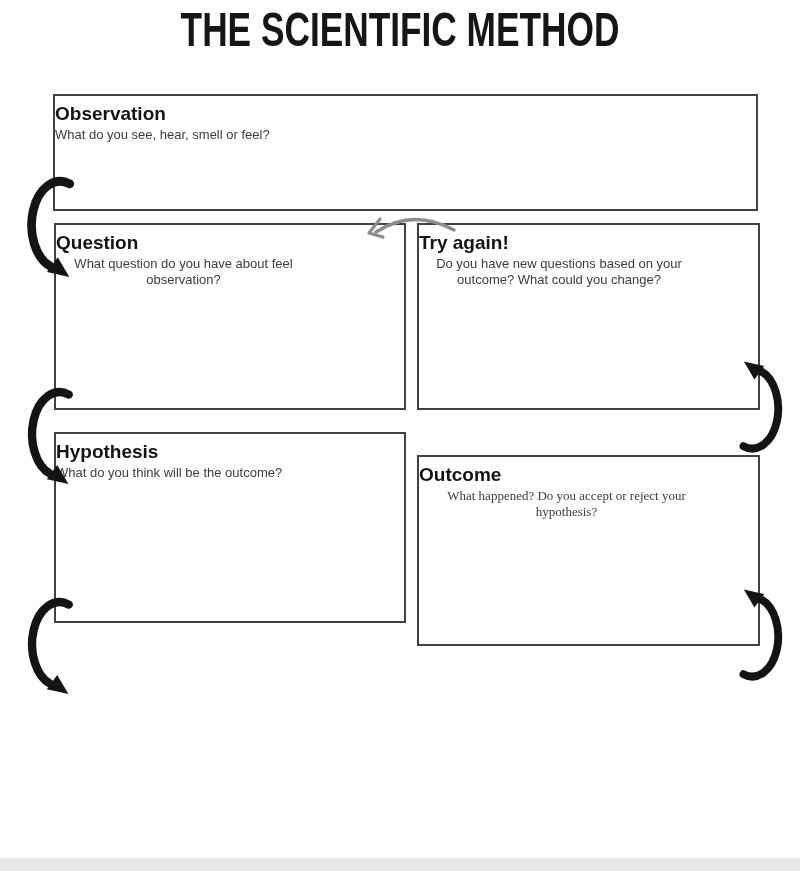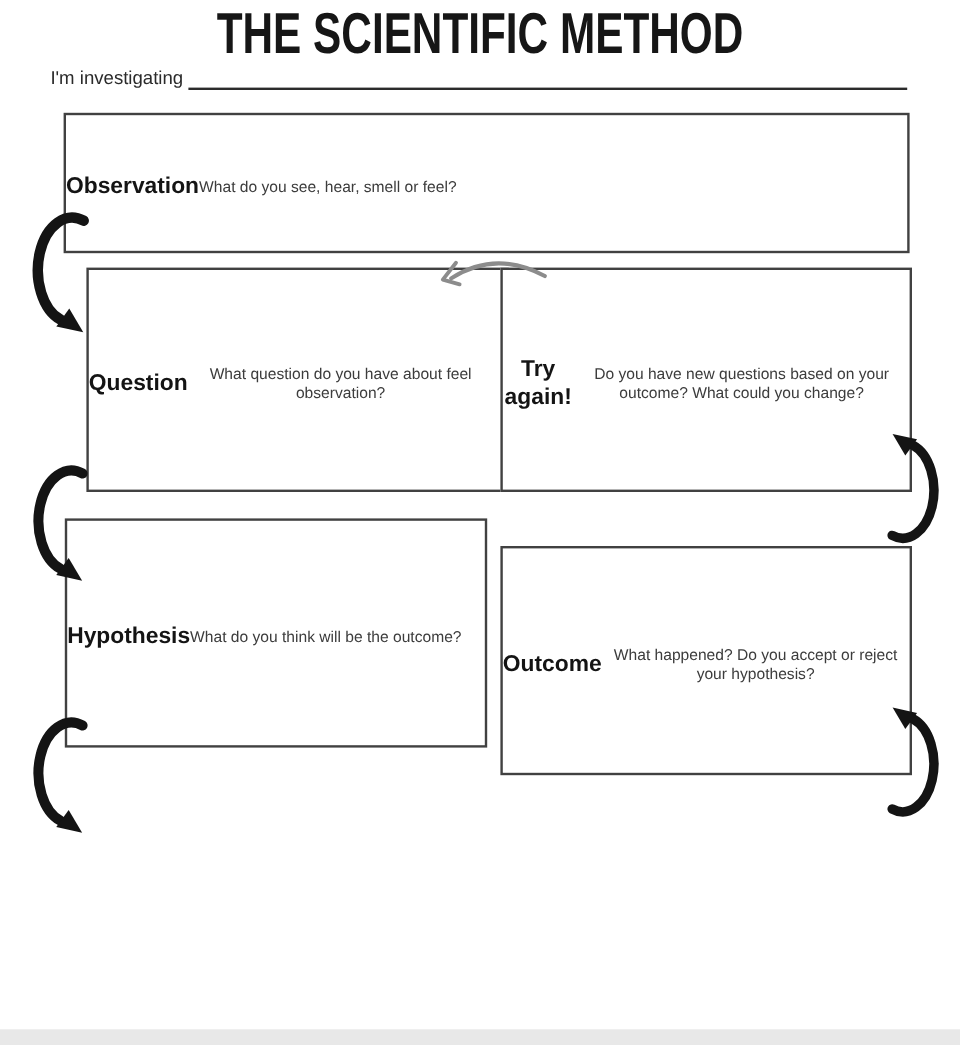--- a/index.html
+++ b/index.html
@@ -44,71 +44,67 @@
   .fill-line {
     flex: 1;
     height: 19px;
     border-bottom: 2px solid #2b2b2b;
   }
   .box {
     position: absolute;
     border: 2px solid #414141;
     background: #ffffff;
     display: flex;
-    flex-direction: row;
-    align-items: center;
+    flex-direction: column;
+    align-items: flex-start;
     padding-top: 6px;
   }
   .box h2 {
     font-size: 19px;
     font-weight: bold;
     color: #141414;
     text-align: center;
     line-height: 1.25;
   }
   .box p {
     font-size: 13px;
     color: #3c3c3c;
     text-align: center;
     line-height: 1.22;
     margin-top: 1px;
   }
   .write-area { flex: 1; width: 100%; }
 
   .box-observation { left: 53px; top: 94px;  width: 705px; height: 117px; }
-  .box-question    { left: 54px; top: 223px; width: 352px; height: 187px; margin-left: 18px; }
+  .box-question    { left: 54px; top: 223px; width: 352px; height: 187px; }
   .box-tryagain    { left: 417px; top: 223px; width: 343px; height: 187px; }
   .box-hypothesis  { left: 54px; top: 432px; width: 352px; height: 191px; }
   .box-outcome     { left: 417px; top: 432px; width: 343px; height: 191px; margin-top: 23px; }
   .box-procedure   { left: 54px; top: 645px; width: 704px; height: 212px; }
 
   .box-question p  { max-width: 255px; }
   .box-tryagain p  { max-width: 280px; }
-  .box-outcome p   { max-width: 295px; }
+  .box-outcome p   { max-width: 295px; font-family: Liberation Serif, serif; }
 
   .arrow { position: absolute; z-index: 5; }
   .arrow svg { display: block; overflow: visible; }
   .arrow-left-1 { left: 12px; top: 172px; }
   .arrow-left-2 { left: 12px; top: 384px; }
   .arrow-left-3 { left: 12px; top: 594px; }
   .arrow-right-1 { left: 736px; top: 356px; transform: rotate(180deg); }
   .arrow-right-2 { left: 736px; top: 584px; transform: rotate(180deg); }
   .arrow-gray { left: 366px; top: 212px; }
 </style>
 </head>
 <body>
 
 <div class="page">
 
   <div class="title">THE SCIENTIFIC METHOD</div>
 
-  <div class="investigate-row">
-    <span class="investigate-label">I'm investigating</span>
-    <span class="fill-line"></span>
-  </div>
 
   <section class="box box-observation">
     <h2>Observation</h2>
     <p>What do you see, hear, smell or feel?</p>
     <div class="write-area"></div>
   </section>
 
   <section class="box box-question">
     <h2>Question</h2>
     <p>What question do you have about feel observation?</p>

